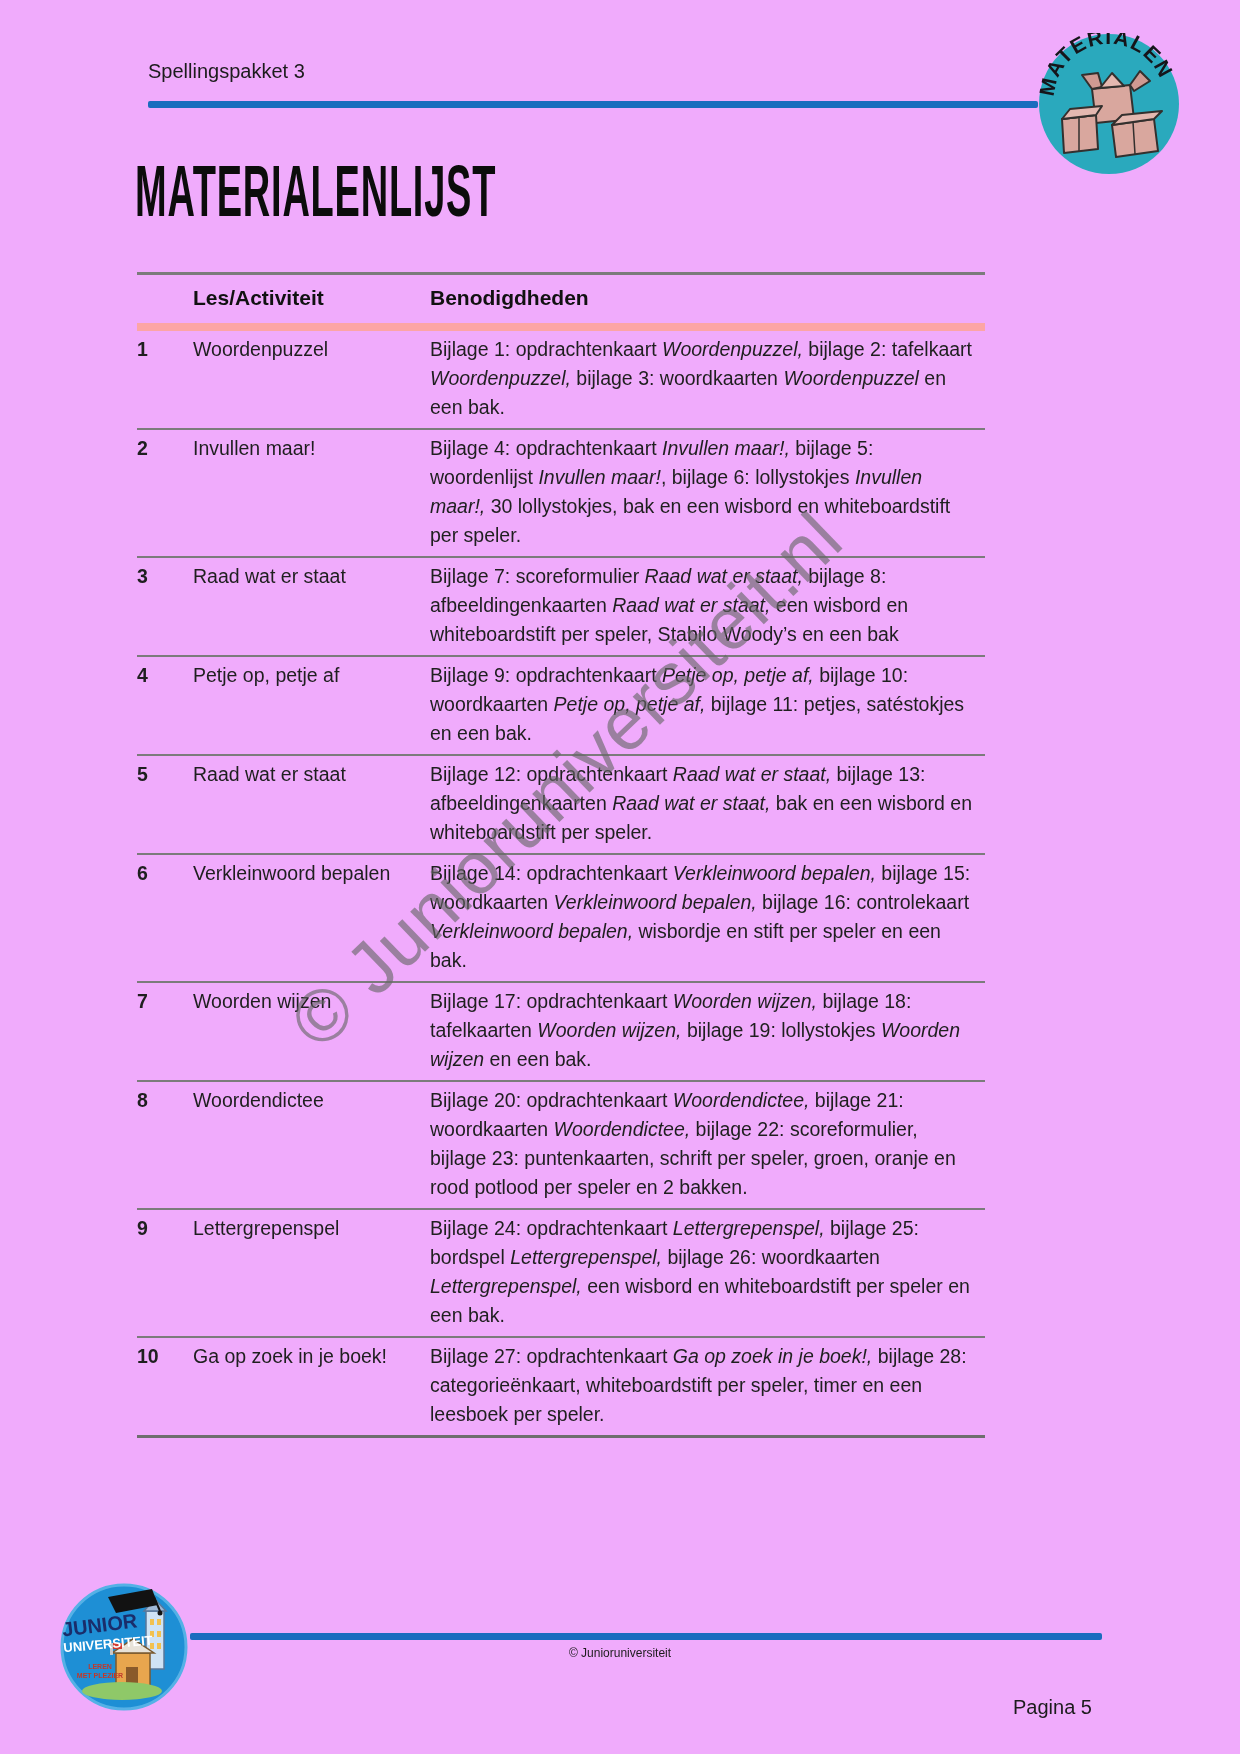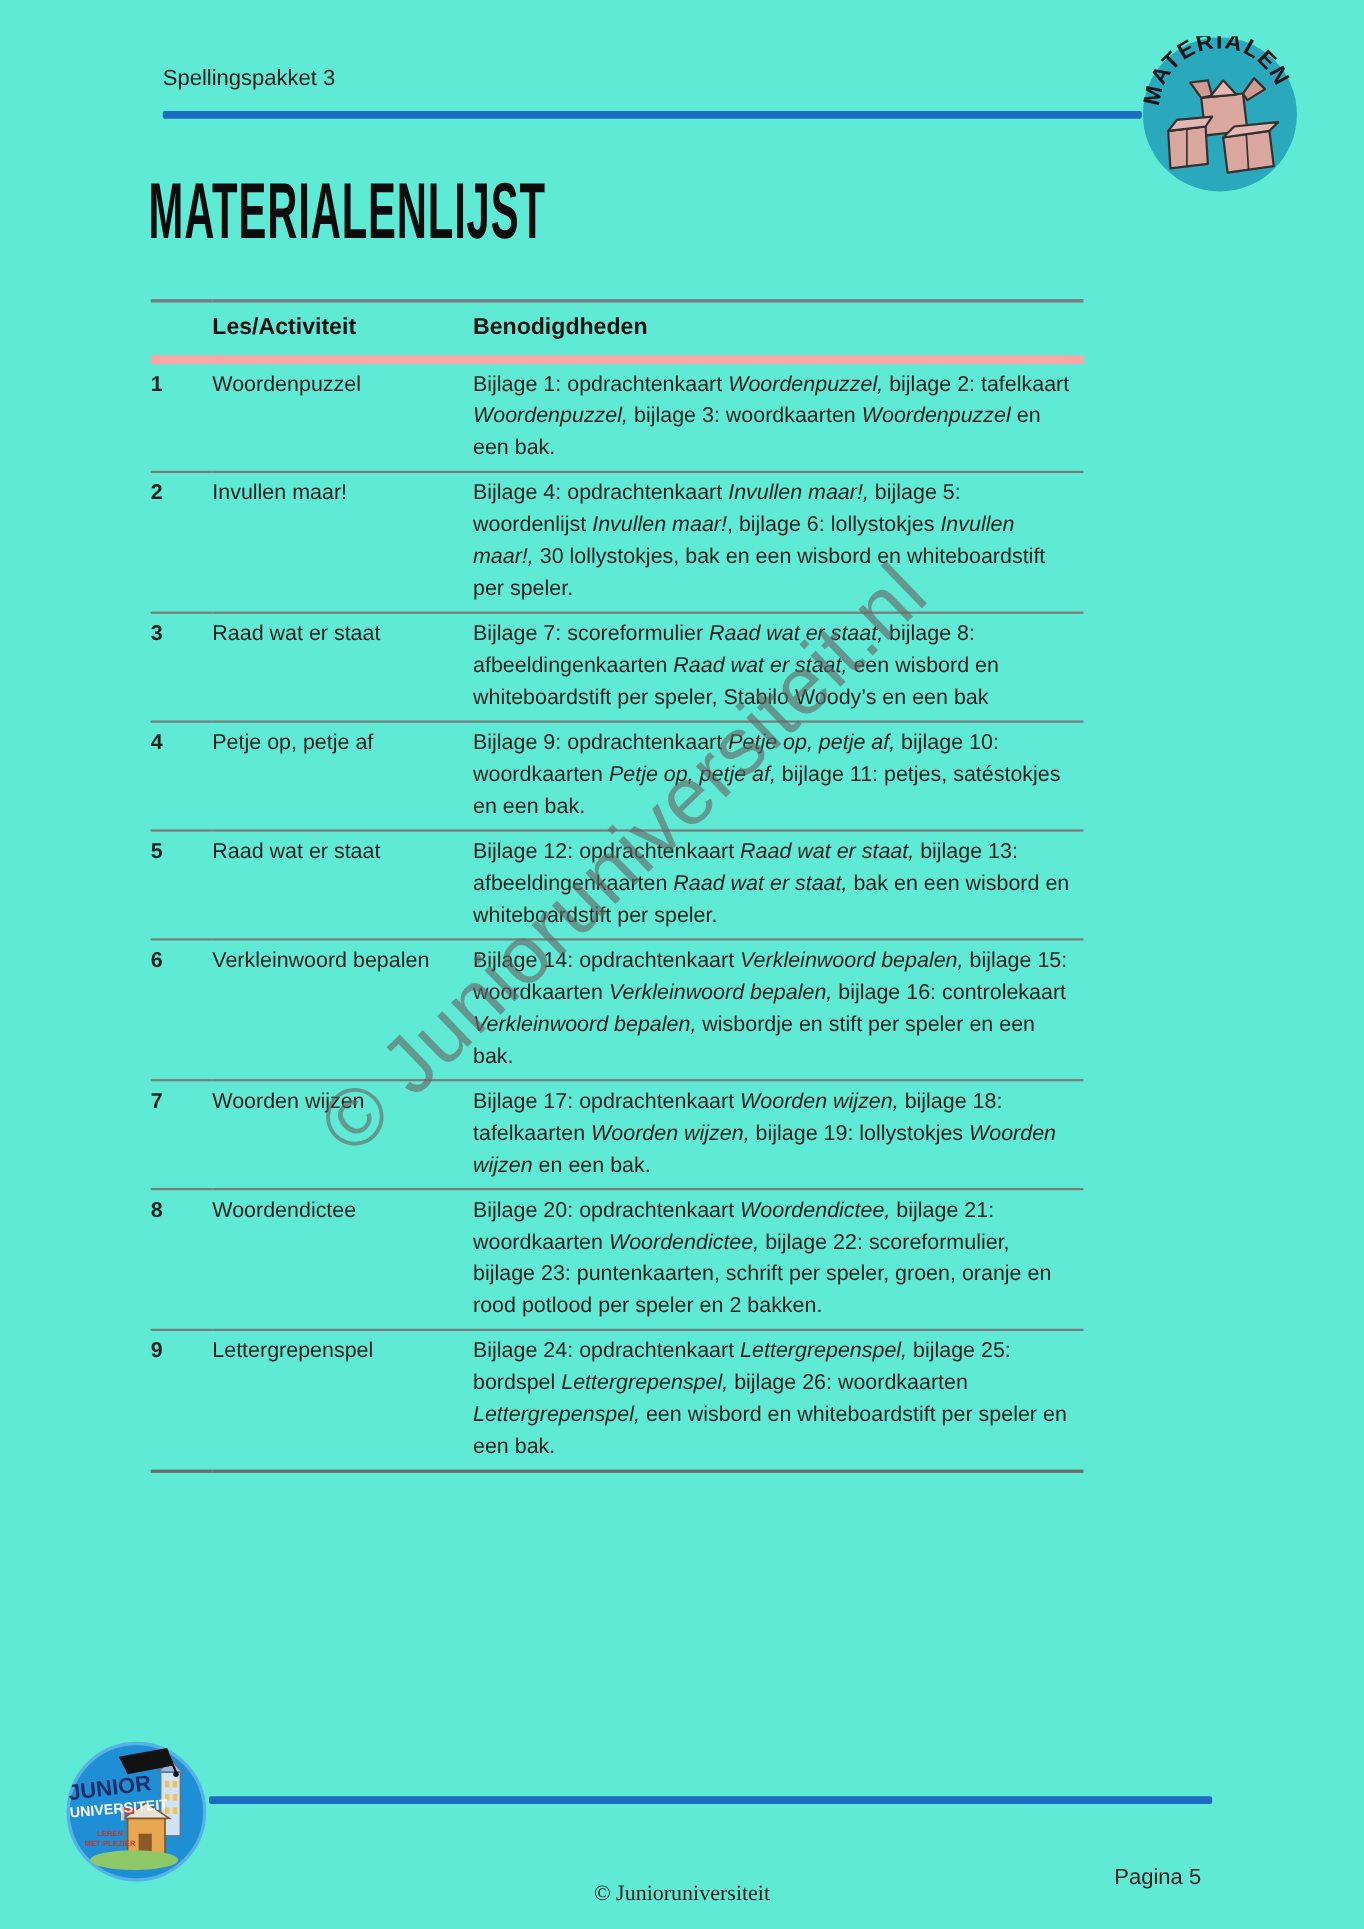--- a/index.html
+++ b/index.html
@@ -1,18 +1,18 @@
 <!DOCTYPE html>
 <html><head>
 <meta charset="utf-8">
 <style>
   html,body{margin:0;padding:0;background:#e8e8e8;}
   .page{
     position:relative;width:1240px;height:1754px;margin:0 auto;
-    background:#5eead4;overflow:hidden;
+    background:#f0abfc;overflow:hidden;
     font-family:"Liberation Sans", sans-serif;color:#1f1f1f;
   }
   .doc-header-title{position:absolute;left:148px;top:60px;font-size:20px;color:#1c1c1c;}
   .header-rule{position:absolute;left:148px;top:101px;width:890px;height:7px;background:#1b6cbe;border-radius:2px;}
   .footer-rule{position:absolute;left:190px;top:1633px;width:912px;height:7px;background:#1b6cbe;border-radius:2px;}
 
   .page-title{
     position:absolute;left:135px;top:150px;
     font-size:50px;font-weight:900;letter-spacing:1px;color:#0c0c0c;
     transform:scale(0.76,1.44);transform-origin:0 0;white-space:nowrap;
@@ -38,21 +38,21 @@
   td.cell-nr{font-weight:bold;}
   .seg-i{font-style:italic;}
 
   .watermark{
     position:absolute;left:566px;top:780px;z-index:5;pointer-events:none;
     transform:translate(-50%,-50%) rotate(-44deg);
     font-size:74px;letter-spacing:1px;white-space:nowrap;
     color:rgba(102,102,102,0.62);
   }
 
-  .footer-copy{position:absolute;left:370px;top:1710px;width:500px;text-align:center;font-size:20px;color:#1c1c1c;font-family:Liberation Serif, serif;}
+  .footer-copy{position:absolute;left:370px;top:1646px;width:500px;text-align:center;font-size:12px;color:#1c1c1c;}
   .footer-page{position:absolute;left:942px;top:1696px;width:150px;text-align:right;font-size:20px;color:#1c1c1c;}
 </style>
 </head>
 <body>
 
 <div class="page">
 
   <div class="doc-header-title">Spellingspakket 3</div>
   <div class="header-rule"></div>
 
@@ -135,20 +135,25 @@
         <tr>
           <td class="cell-nr">8</td>
           <td>Woordendictee</td>
           <td><span>Bijlage 20: opdrachtenkaart </span><span class="seg-i">Woordendictee,</span><span> bijlage 21: woordkaarten </span><span class="seg-i">Woordendictee,</span><span> bijlage 22: scoreformulier, bijlage 23: puntenkaarten, schrift per speler, groen, oranje en rood potlood per speler en 2 bakken.</span></td>
         </tr>
         <tr>
           <td class="cell-nr">9</td>
           <td>Lettergrepenspel</td>
           <td><span>Bijlage 24: opdrachtenkaart </span><span class="seg-i">Lettergrepenspel,</span><span> bijlage 25: bordspel </span><span class="seg-i">Lettergrepenspel,</span><span> bijlage 26: woordkaarten </span><span class="seg-i">Lettergrepenspel,</span><span> een wisbord en whiteboardstift per speler en een bak.</span></td>
         </tr>
+        <tr>
+          <td class="cell-nr">10</td>
+          <td>Ga op zoek in je boek!</td>
+          <td><span>Bijlage 27: opdrachtenkaart </span><span class="seg-i">Ga op zoek in je boek!,</span><span> bijlage 28: categorieënkaart, whiteboardstift per speler, timer en een leesboek per speler.</span></td>
+        </tr>
       </tbody>
   </table>
 
   <div class="watermark">© Junioruniversiteit.nl</div>
 
   <svg class="junior-logo" viewBox="0 0 128 128">
     <circle cx="64" cy="64" r="62" fill="#1e8fd5"></circle>
     <circle cx="64" cy="64" r="62" fill="none" stroke="#55b1e6" stroke-width="3"></circle>
 
     <g>

